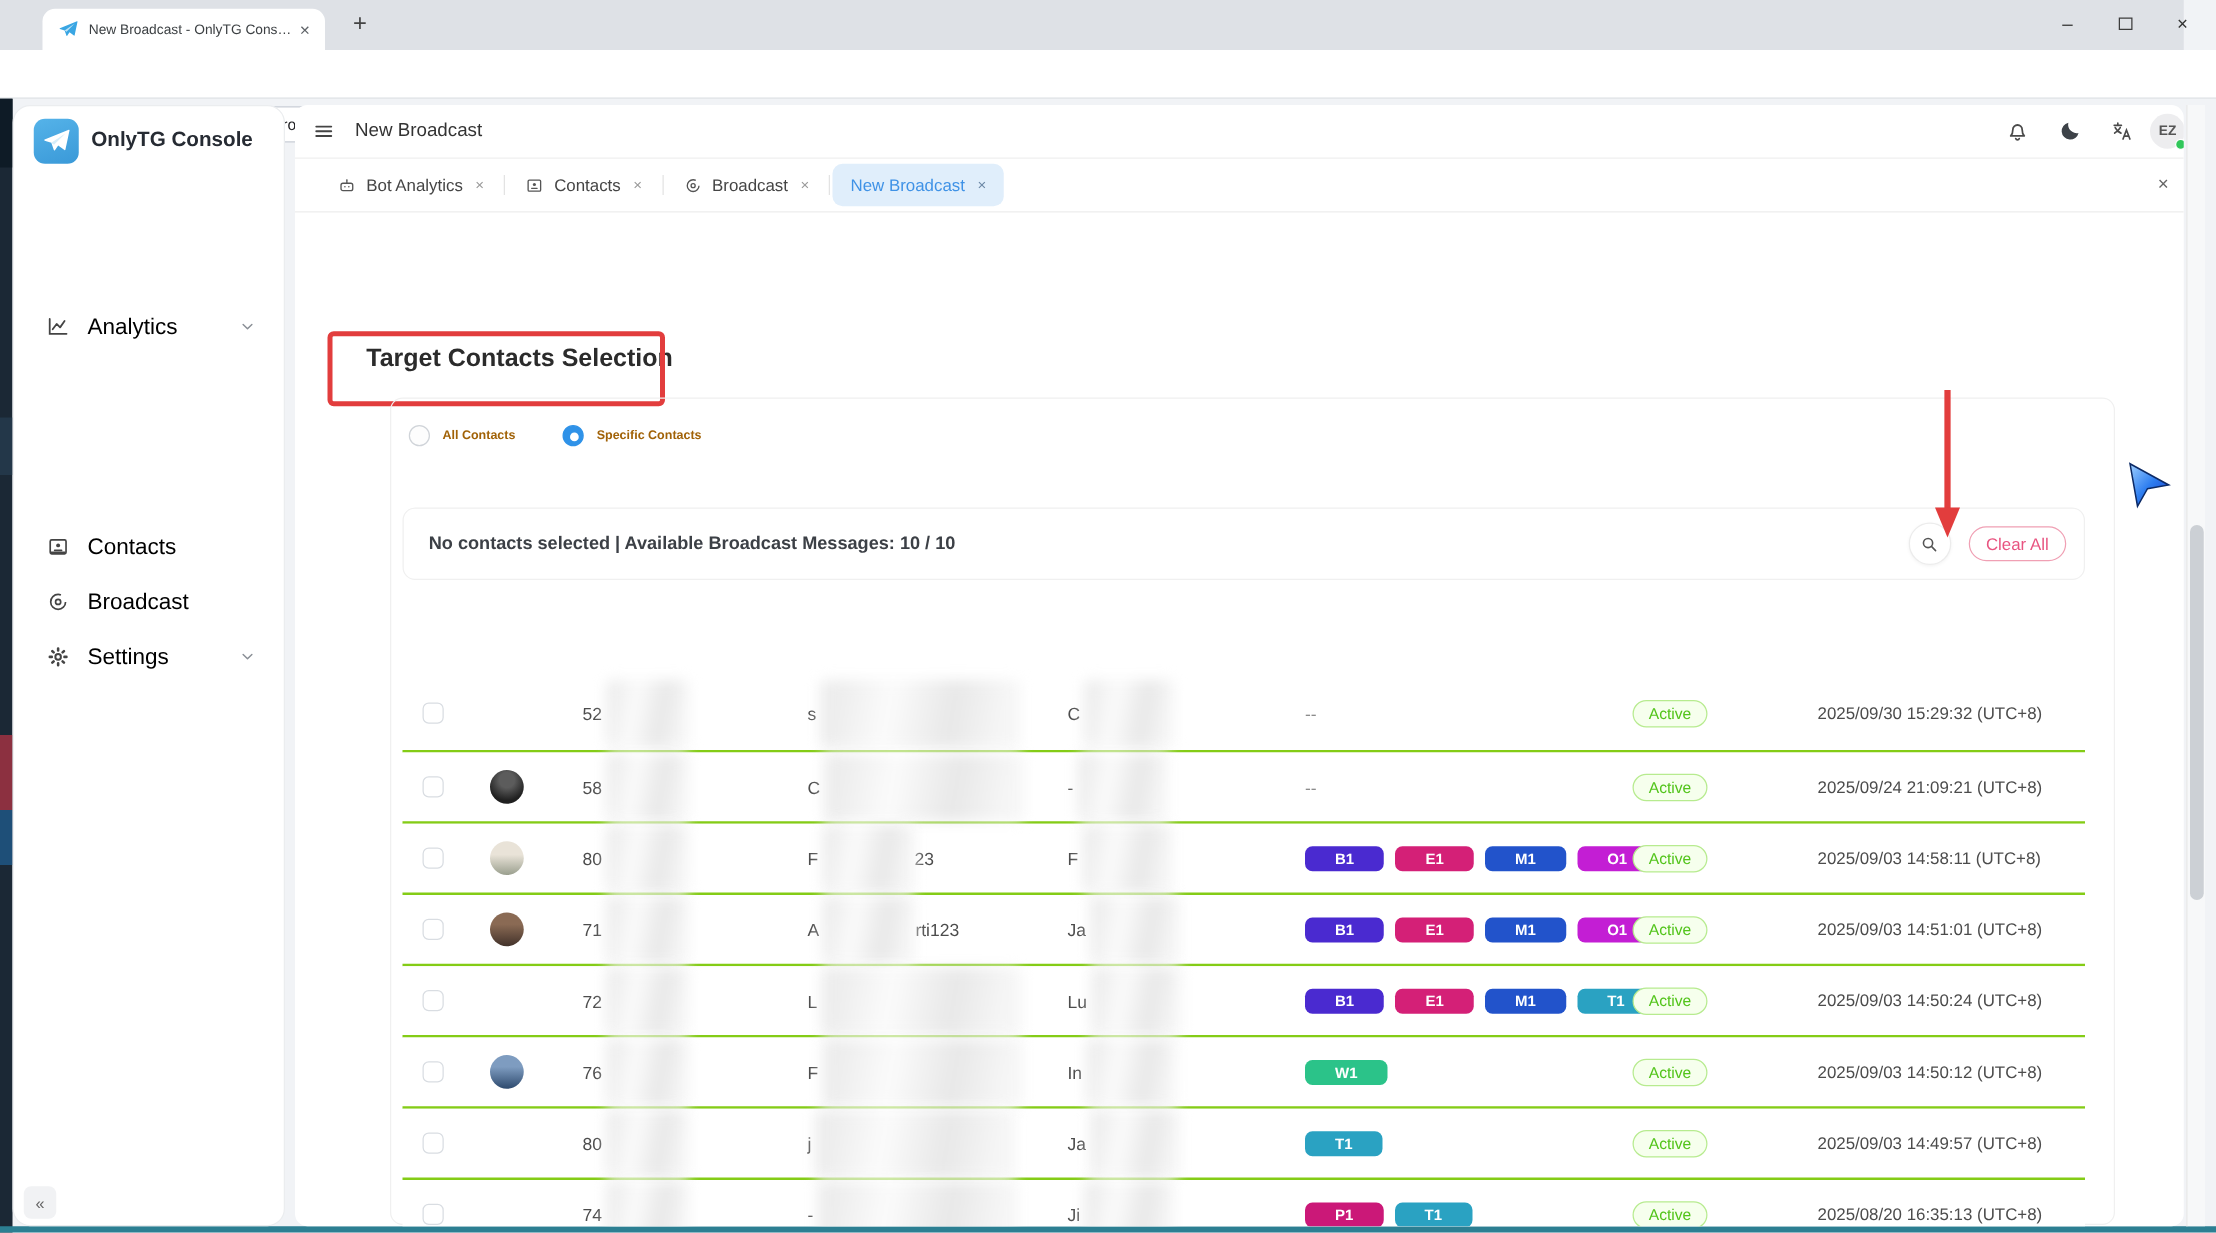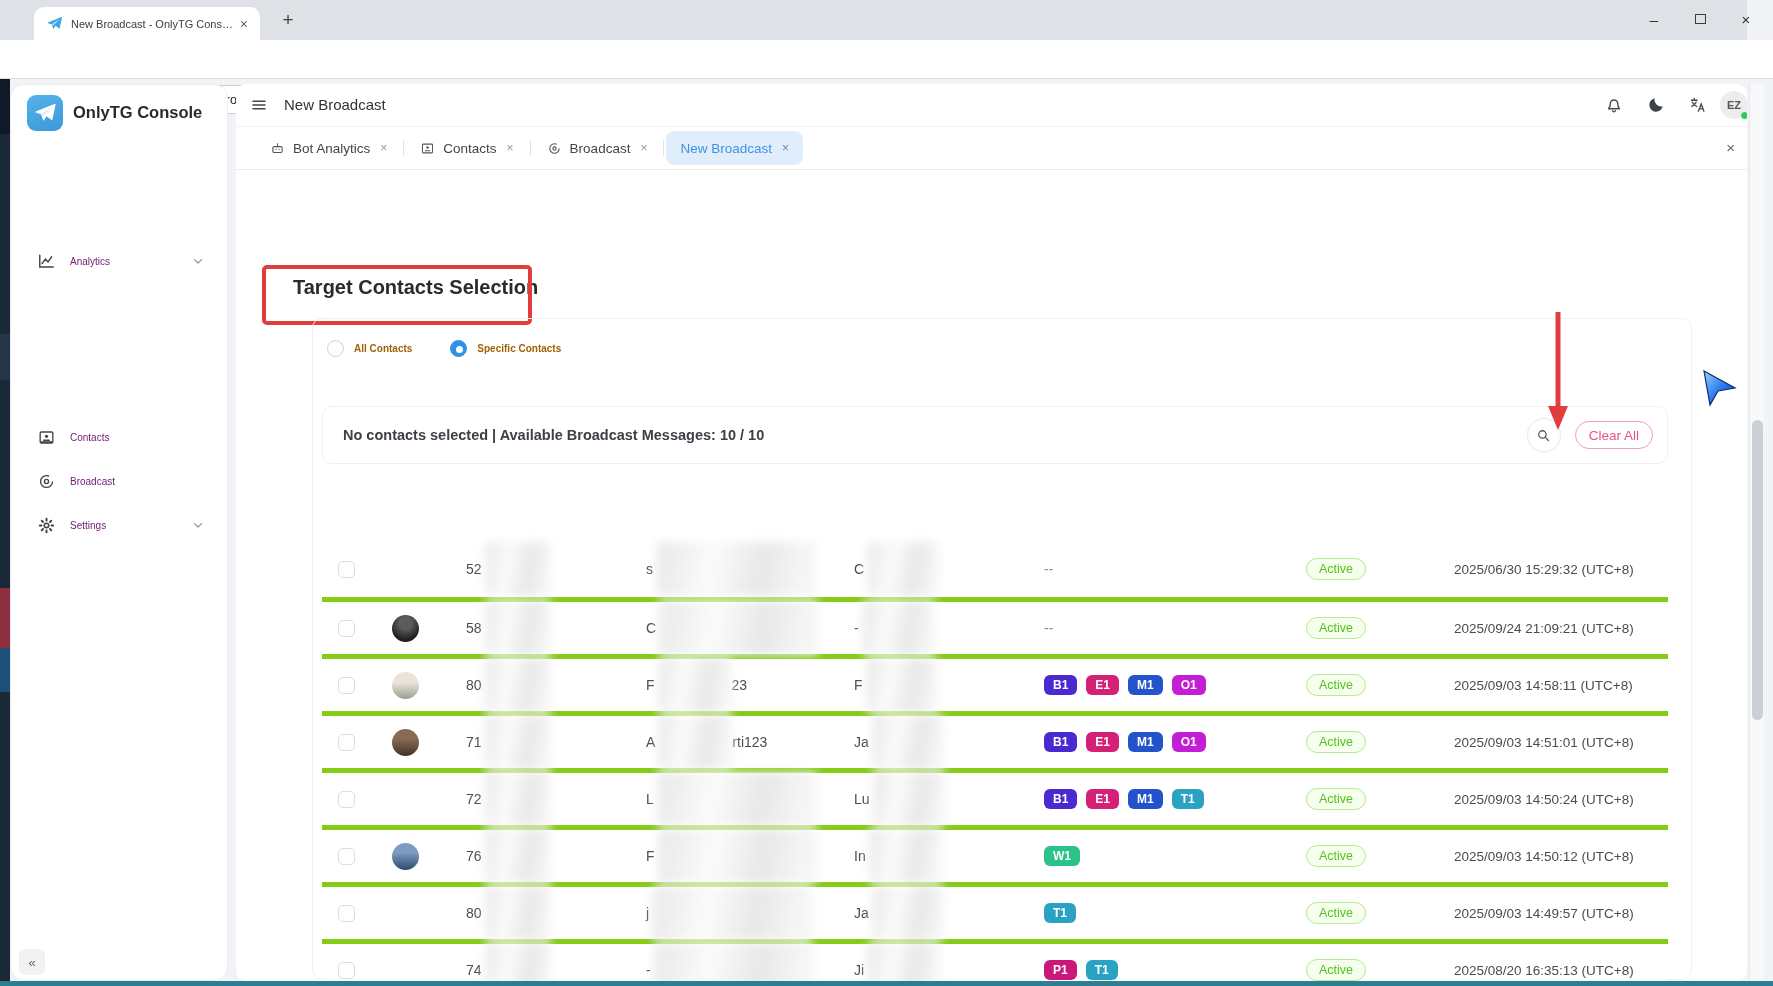--- a/index.html
+++ b/index.html
@@ -54,21 +54,21 @@
   #plan-label { position:absolute; left:13px; top:15px; font-size:14px; font-weight:bold; color:#33383f; }
   #plan-badge { position:absolute; right:12px; top:12px; font-size:10.5px; font-weight:bold; color:#fff;
     background:#9b4de0; border-radius:5px; padding:3px 8px; }
   #upgrade-btn { position:absolute; left:13px; top:42px; width:164px; height:30px; background:#57aae9;
     border-radius:8px; color:#fff; font-size:14px; font-weight:bold; display:flex; align-items:center;
     justify-content:center; }
   .navitem { position:absolute; left:14px; width:190px; height:40px; display:flex; align-items:center;
     border-radius:8px; }
   .navitem .nicon { width:19px; height:19px; margin-left:12px; flex:none; }
   .navitem .nicon svg { width:19px; height:19px; }
-  .navitem .nlabel { margin-left:14px; font-size:10px; color:#701a75; flex:1; }
+  .navitem .nlabel { margin-left:14px; font-size:18px; color:#000000; flex:1; }
   .navitem .chev { width:14px; height:14px; margin-right:10px; }
   #collapse-btn { position:absolute; left:8px; top:864px; width:26px; height:26px; background:#f1f2f4;
     border-radius:6px; color:#666; font-size:13px; display:flex; align-items:center; justify-content:center; }
 
   
   #main { position:absolute; left:236px; top:84px; width:1511px; height:897px; background:#fff;
     border-radius:10px; overflow:hidden; }
   #mheader { position:absolute; left:0; top:0; width:1511px; height:43px; border-bottom:1px solid #f0f0f0; }
   #hamburger { position:absolute; left:14px; top:12px; width:18px; height:18px; }
   #mtitle { position:absolute; left:48px; top:12px; font-size:15px; color:#333; }
@@ -116,34 +116,34 @@
   #cursor-graphic { position:absolute; left:1462px; top:198px; width:40px; height:40px; }
 
   
   .tgrid { display:grid; grid-template-columns:50px 78px 180px 208px 190px 262px 148px 230px; align-items:center; }
   #thead { position:absolute; left:86px; top:328px; width:1346px; height:43px; background:#fafafa;
     border-top:1px solid #f0f0f0; border-bottom:1px solid #ececec; border-radius:8px 8px 0 0; }
   #thead .hcell { font-size:13.5px; font-weight:bold; color:#3f434a; padding-left:16px; height:24px;
     display:flex; align-items:center; position:relative; }
   #thead .hcell + .hcell::before { content:""; position:absolute; left:0; top:1px; width:1px; height:22px; background:#e7e7e7; }
   #tbody { position:absolute; left:86px; top:371px; width:1346px; }
-  .trow { border-bottom:5px solid #84cc16; height:57px; background:#fff; }
+  .trow { border-bottom:2px solid #84cc16; height:57px; background:#fff; }
   .trow.h61 { height:61px; }
   .cell { padding-left:16px; display:flex; align-items:center; overflow:visible; }
   .cbx { width:17px; height:17px; border:1.5px solid #d9dde2; border-radius:5px; background:#fff; }
   .avatar { width:27px; height:27px; border-radius:50%; margin-left:4px; }
   .av-dark  { background:radial-gradient(circle at 50% 30%,#5c5c5c 0 26%,#202020 70%); }
   .av-light { background:linear-gradient(180deg,#e9e3d8 40%,#9a9f8e); }
   .av-brown { background:linear-gradient(180deg,#8a6a54 35%,#42322a); }
   .av-blue  { background:linear-gradient(180deg,#7e9cc0 35%,#2e4a6e); }
   .frag { font-size:14px; color:#4c4c4c; white-space:nowrap; }
   .blur { display:inline-block; height:54px; margin:-16px 0 -16px 3px; border-radius:5px; filter:blur(5px);
     background:linear-gradient(100deg,#ededed 10%,#fbfbfb 35%,#e8e8e8 65%,#f6f6f6 90%); }
   .b-id { width:66px; } .b-user { width:160px; } .b-user-s { width:74px; } .b-nick { width:72px; }
-  .tag { padding:3px 9px; border-radius:6px; font-size:12px; font-weight:bold; color:#fff; margin-right:9px; }
+  .tag { padding:3px 24px; border-radius:6px; font-size:12px; font-weight:bold; color:#fff; margin-right:9px; }
   .notags { font-size:14px; color:#8c8c8c; }
   .badge { padding:3px 12px; border-radius:12px; font-size:12.5px; border:1px solid #b7eb8f;
     background:#f6ffed; color:#52c41a; }
   .timecell { font-size:13.5px; color:#4c4c4c; }
   #sorter { margin-left:auto; margin-right:8px; display:flex; flex-direction:column; gap:2px; }
   #sorter .up { width:0; height:0; border-left:4.5px solid transparent; border-right:4.5px solid transparent;
     border-bottom:6px solid #c9c9c9; }
   #sorter .down { width:0; height:0; border-left:4.5px solid transparent; border-right:4.5px solid transparent;
     border-top:6px solid #2f7fe0; }
 
@@ -415,21 +415,21 @@
             <span class="frag">C</span>
             <span class="blur b-nick"></span>
           </div>
           <div class="cell">
             <span class="notags">--</span>
           </div>
           <div class="cell">
             <span class="badge">Active</span>
           </div>
           <div class="cell timecell">
-            <span>2025/06/30 15:29:32 (UTC+8)</span>
+            <span>2025/09/30 15:29:32 (UTC+8)</span>
           </div>
         </div>
         <div class="trow tgrid">
           <div class="cell">
             <span class="cbx"></span>
           </div>
           <div class="cell">
             <span class="avatar av-dark"></span>
           </div>
           <div class="cell">

